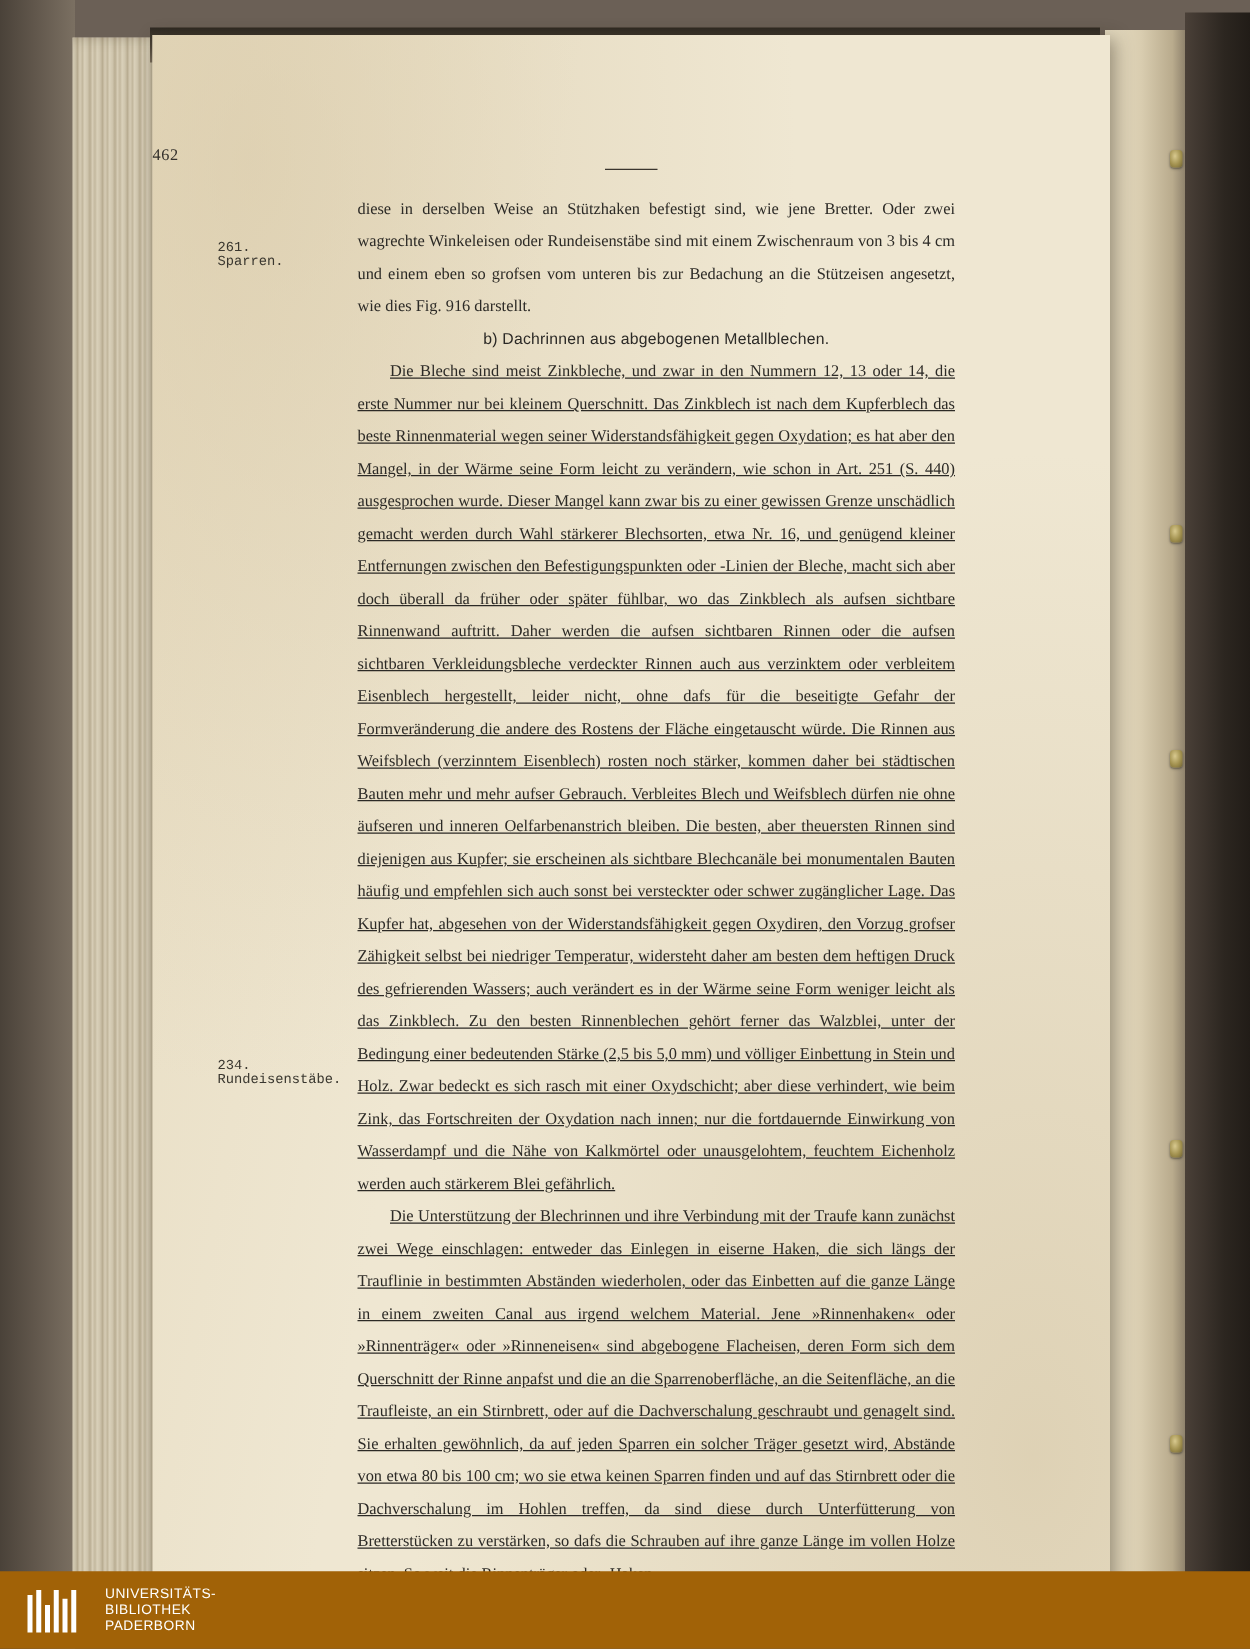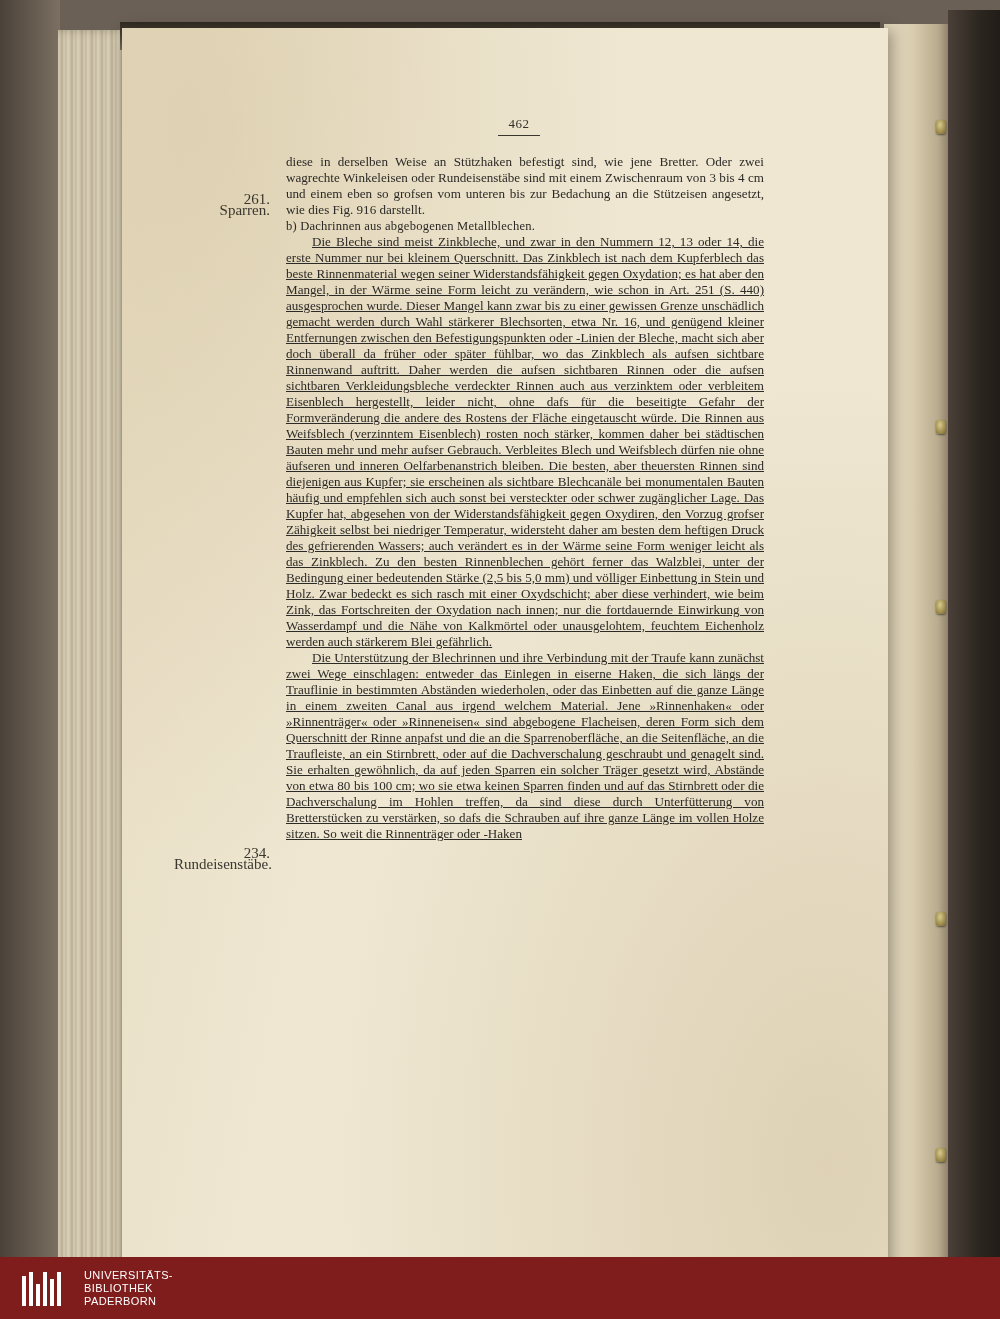--- a/index.html
+++ b/index.html
@@ -78,74 +78,71 @@
     width: 10px; height: 14px;
     background: radial-gradient(ellipse at 40% 35%, #d8c98f 0%, #a2914f 55%, #6f6233 100%);
     border-radius: 3px;
     box-shadow: 0 1px 2px rgba(0,0,0,.5);
   }
 
   
   .page-number {
     position: absolute;
     left: 0; right: 0; top: 88px;
-    text-align: center;
     font-size: 13px;
     color: #33302b;
     letter-spacing: .5px;
-    margin-left: 28px;
   }
   .page-number .rule {
     display: block;
     width: 42px; height: 1px;
     background: #3a352e;
     margin: 3px auto 0;
   }
 
   .column {
     position: absolute;
     left: 164px;
     top: 126px;
     width: 478px;
     color: #2c2a26;
     font-size: 13.1px;
-    line-height: 16px;
+    line-height: 26px;
     text-align: justify;
     text-justify: inter-word;
   }
   .column p {
     margin: 0;
   }
   .indent { text-indent: 26px; text-decoration: underline; }
 
   .subhead {
     margin: 18px 0 10px 0;
-    text-align: left;
-    font-family: Liberation Serif, serif;
+    text-align: center;
+    font-family: Liberation Sans, sans-serif;
     font-size: 12.6px;
     letter-spacing: .2px;
     color: #2b2926;
   }
 
   .marginal {
     position: absolute;
     width: 96px;
-    text-align: right;
-    font-family: Liberation Serif, serif;
-    font-size: 15px;
+    font-family: Liberation Mono, monospace;
+    font-size: 11px;
     line-height: 11px;
     color: #3a372f;
   }
   .marginal .num { display: block; }
 
   
   .footer-band {
     position: absolute;
     left: 0; bottom: 0; width: 1000px; height: 62px;
-    background: #7f1d1d;
+    background: #a16207;
     display: flex;
     align-items: center;
   }
   .bars {
     margin-left: 22px;
     width: 50px; height: 36px;
     display: flex;
     align-items: flex-end;
     gap: 3px;
   }

